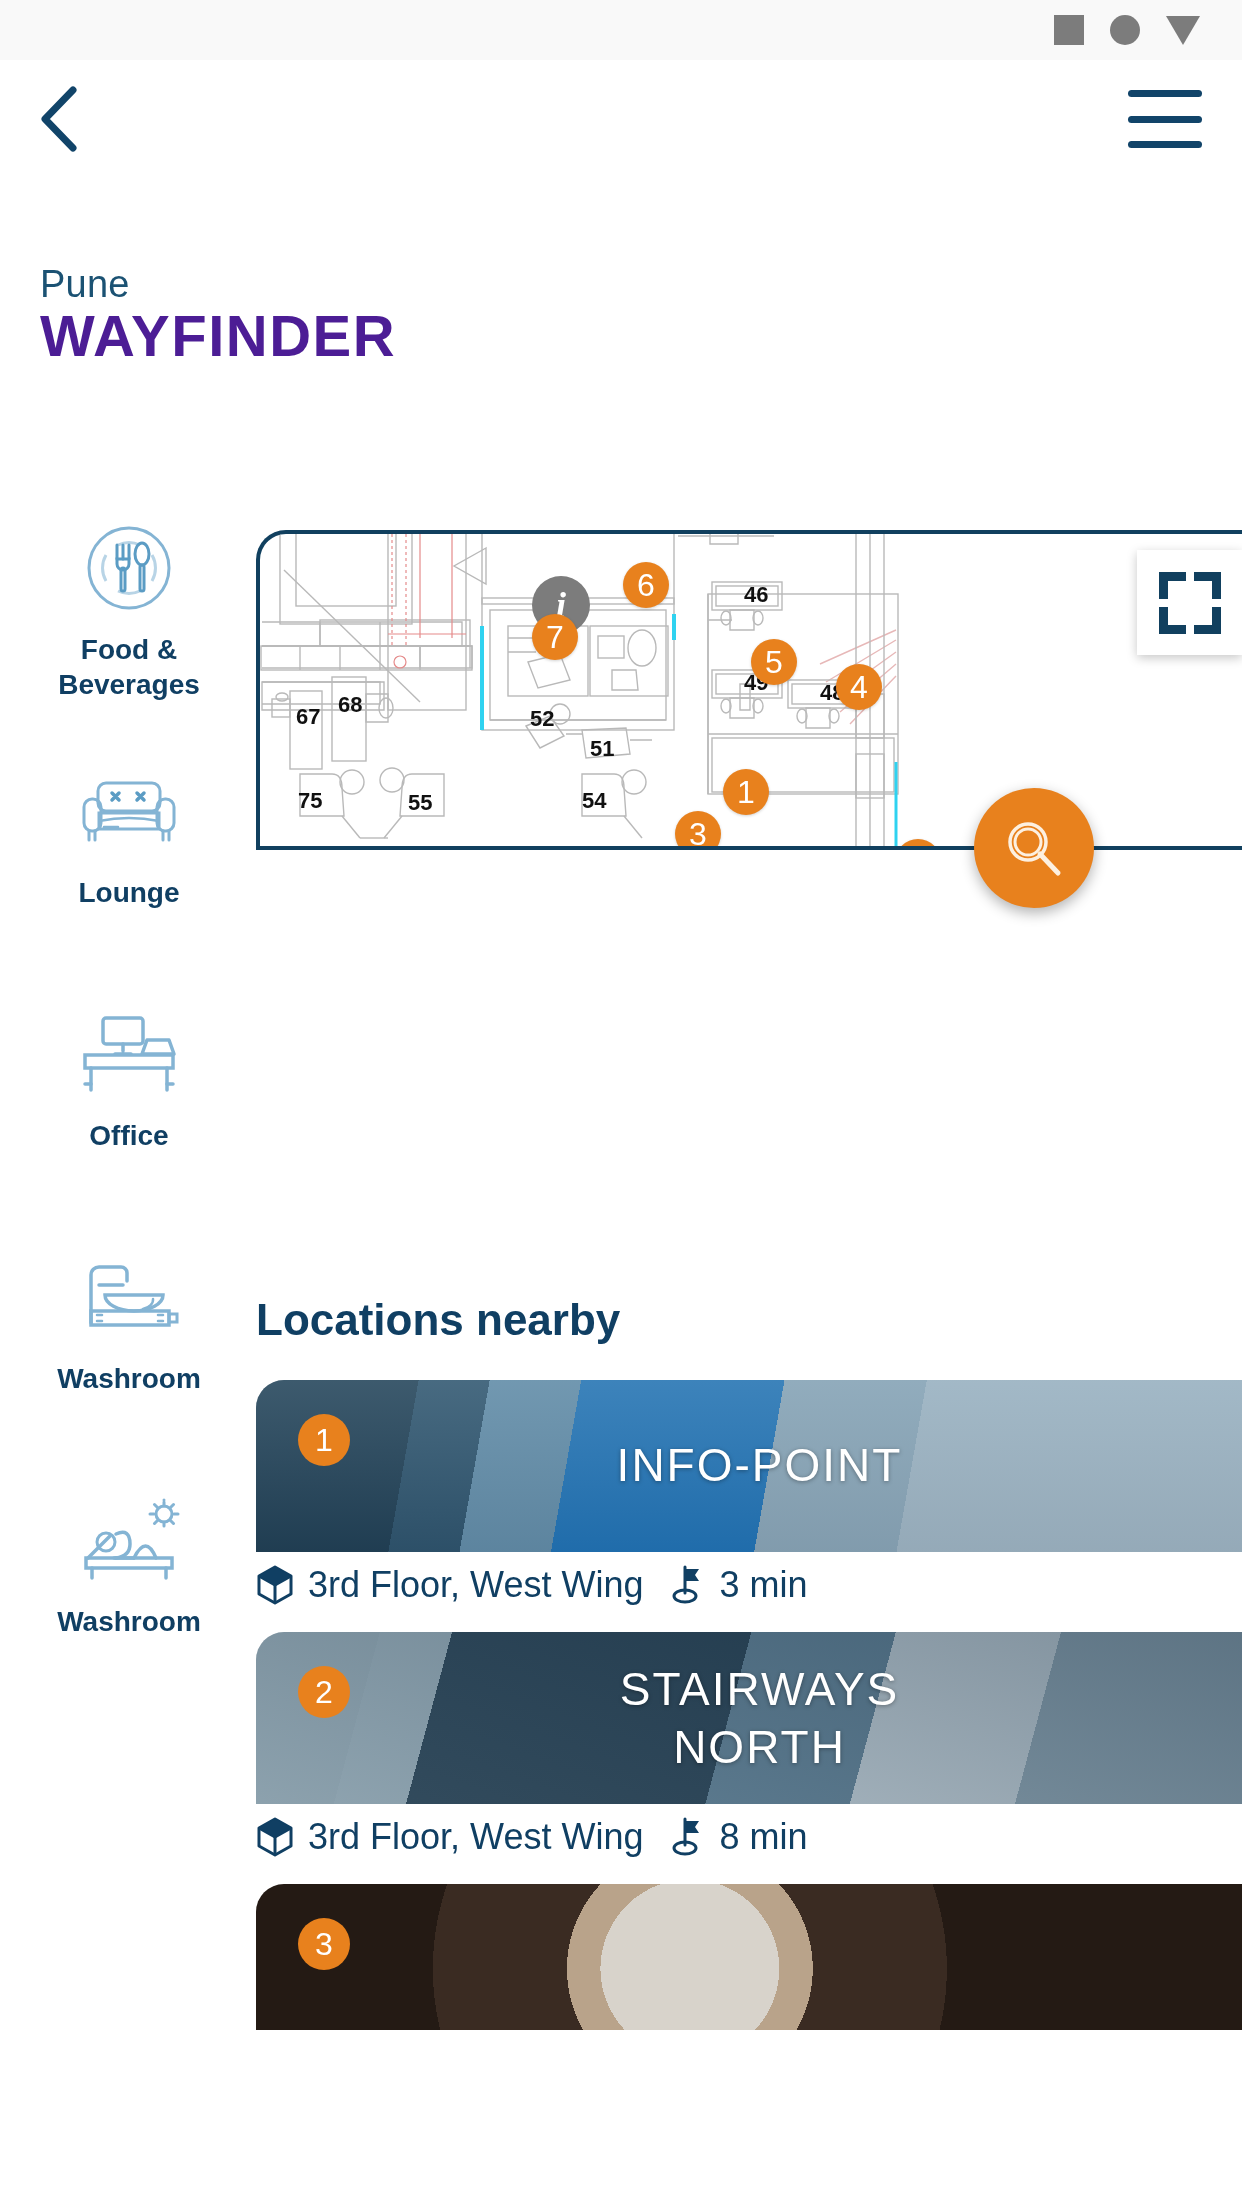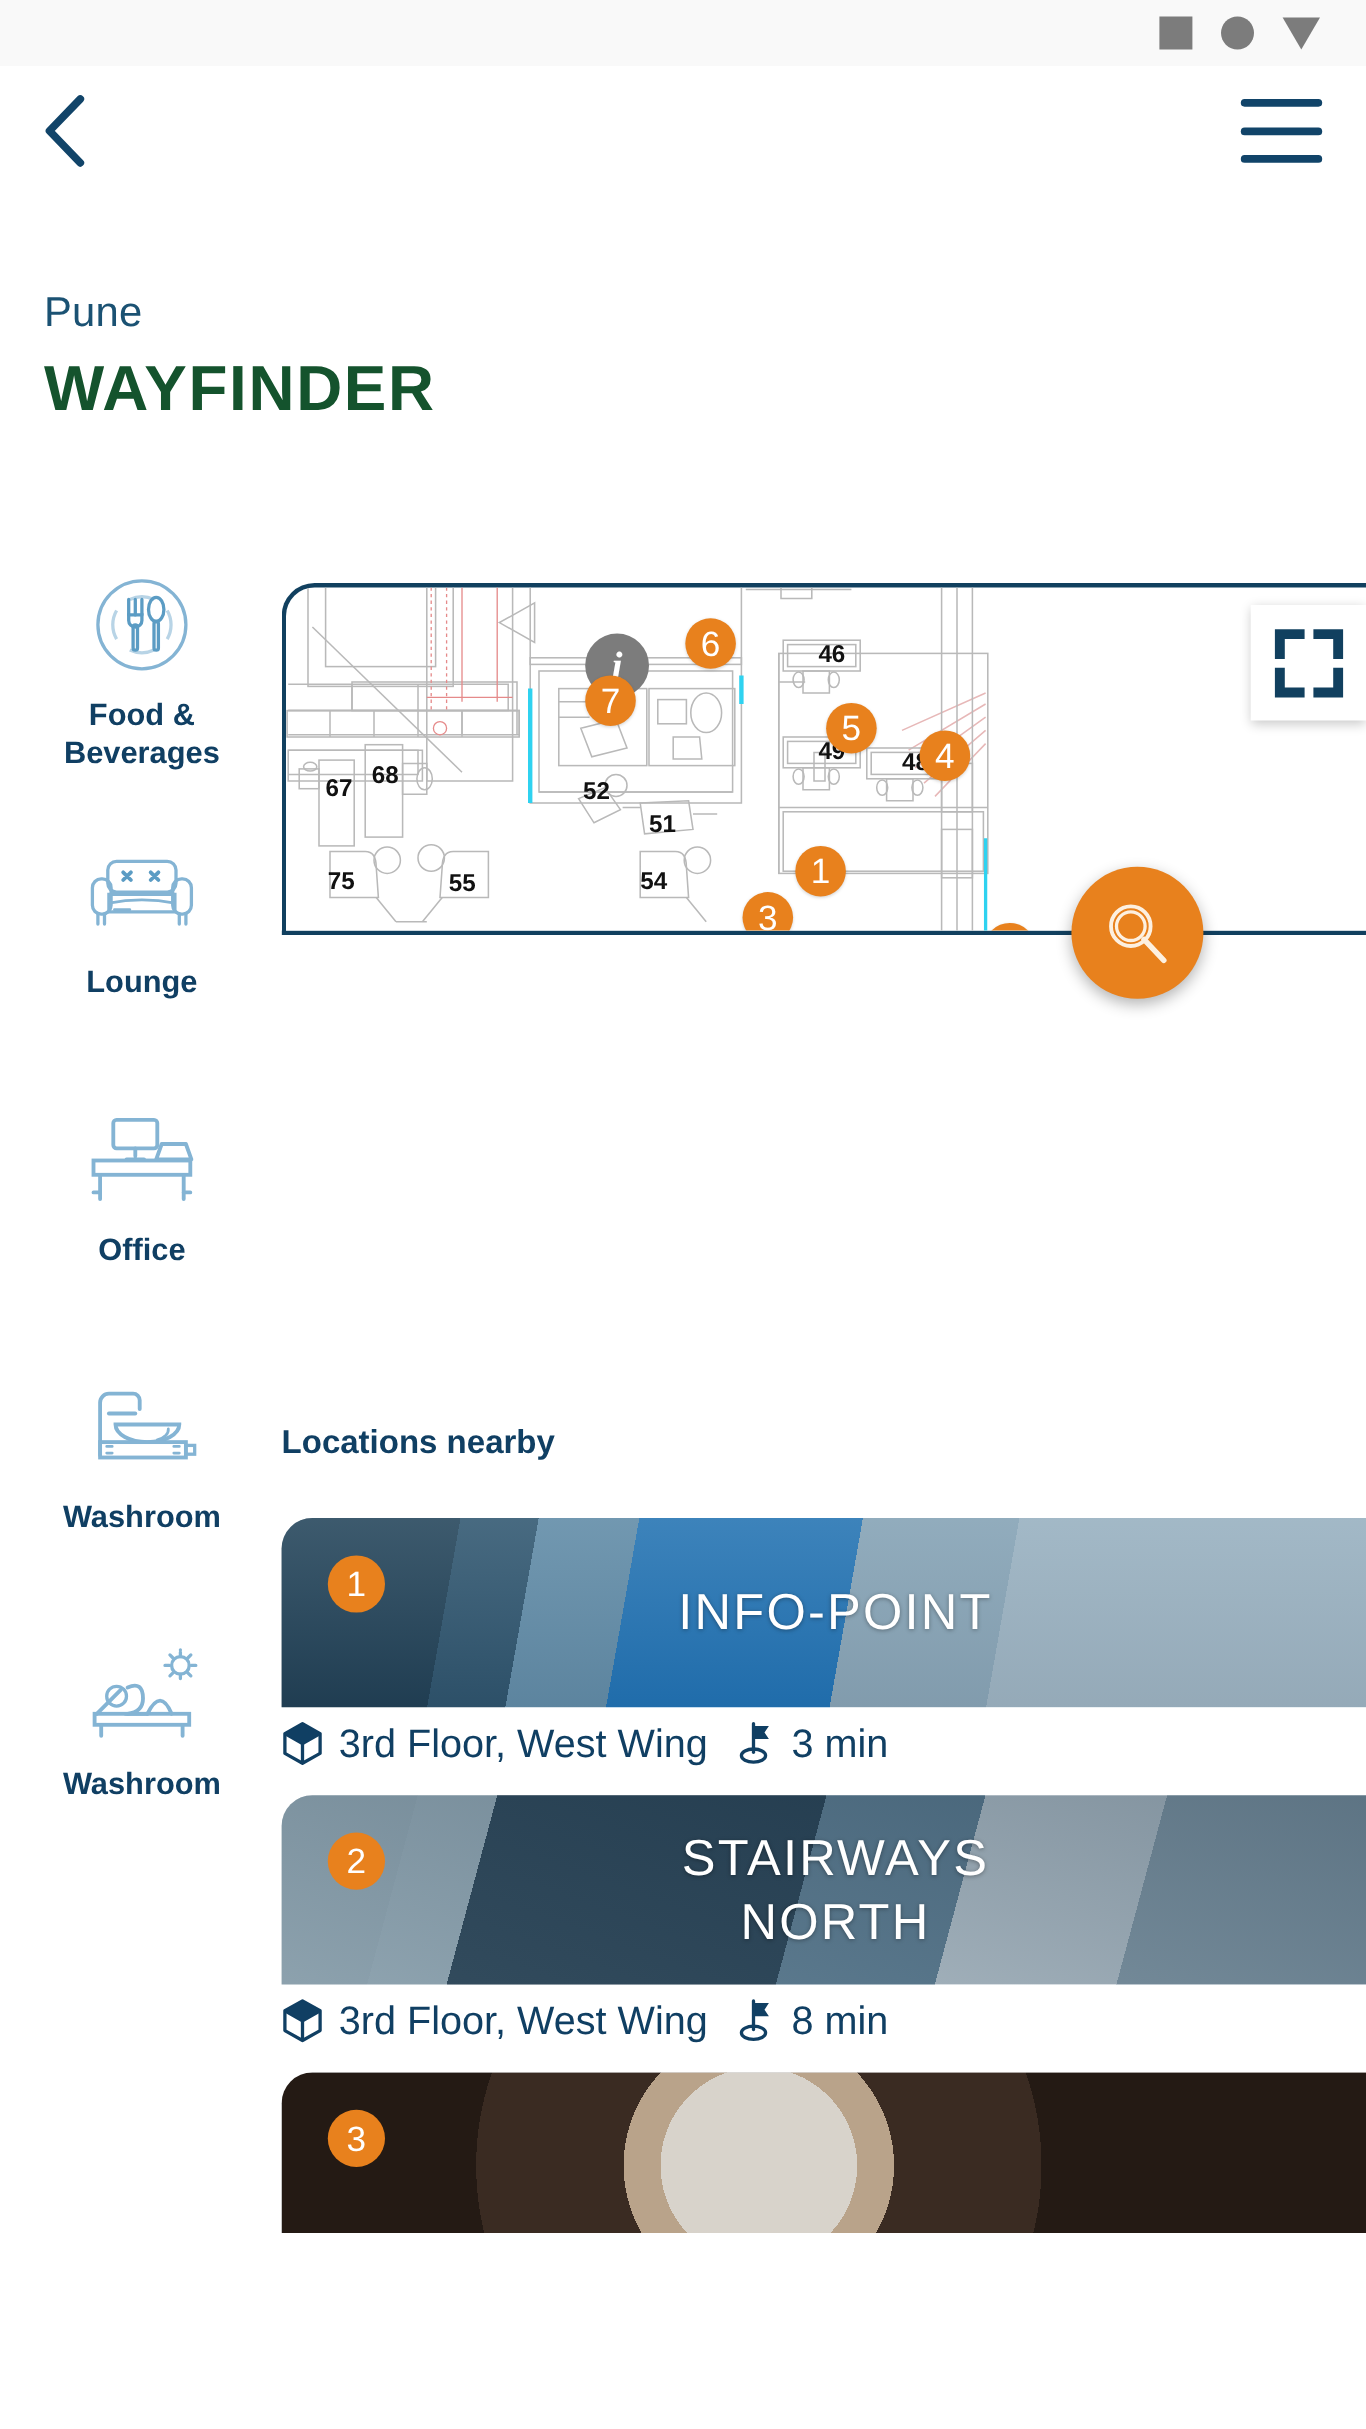--- a/index.html
+++ b/index.html
@@ -44,22 +44,22 @@
     display: block; width: 74px; height: 7px; border-radius: 4px; background: #114469;
   }
 
   
   .title-block { position: absolute; top: 265px; left: 40px; }
   .eyebrow {
     font-size: 38px; font-weight: 400; color: #1b5273; letter-spacing: .2px;
     line-height: 1;
   }
   .page-title {
-    margin-top: 22px;
-    font-size: 58px; font-weight: 700; color: #14532d; letter-spacing: 1.5px;
+    margin-top: 4px;
+    font-size: 58px; font-weight: 700; color: #4c1d95; letter-spacing: 1.5px;
     line-height: 1;
   }
 
   
   .sidebar {
     position: absolute; top: 520px; left: 0; width: 258px;
   }
   .cat {
     height: 243px; display: flex; flex-direction: column;
     align-items: center; justify-content: flex-start; cursor: pointer;
@@ -113,21 +113,21 @@
     position: absolute; left: 718px; top: 258px;
     width: 120px; height: 120px; border-radius: 50%;
     background: #e8811d; box-shadow: 0 5px 14px rgba(0,0,0,.3);
     display: flex; align-items: center; justify-content: center; cursor: pointer;
     z-index: 8;
   }
 
   
   .section-title {
     position: absolute; left: 256px; top: 1295px;
-    font-size: 30px; font-weight: 700; color: #103f63;
+    font-size: 44px; font-weight: 700; color: #103f63;
   }
   .cards { position: absolute; left: 256px; top: 1380px; width: 986px; }
   .card { width: 986px; margin-bottom: 0; }
   .card-media {
     position: relative; width: 986px; height: 172px;
     border-top-left-radius: 28px;
     overflow: hidden;
   }
   .media-1 {
     background:

